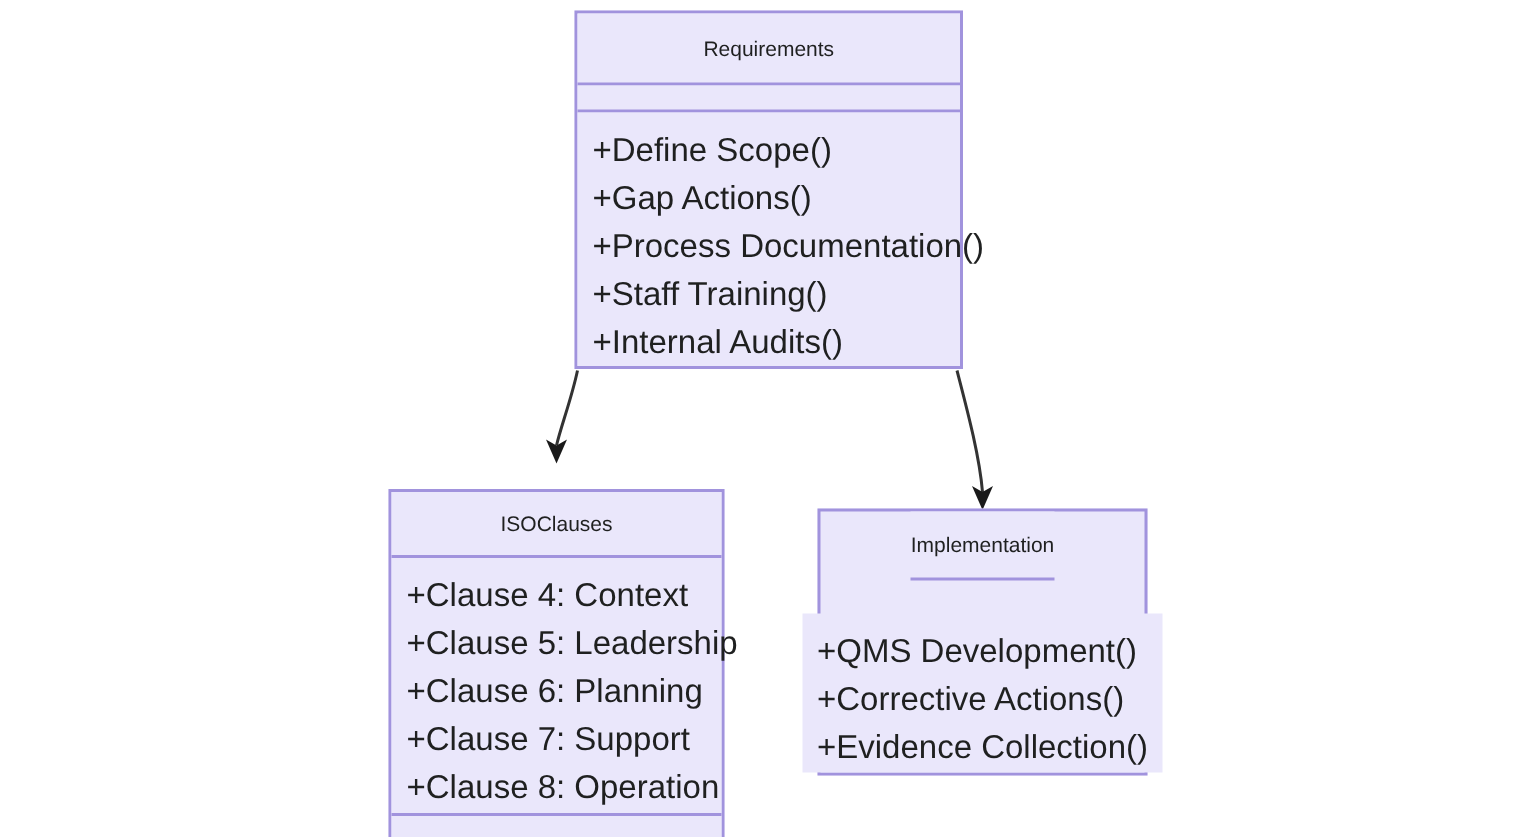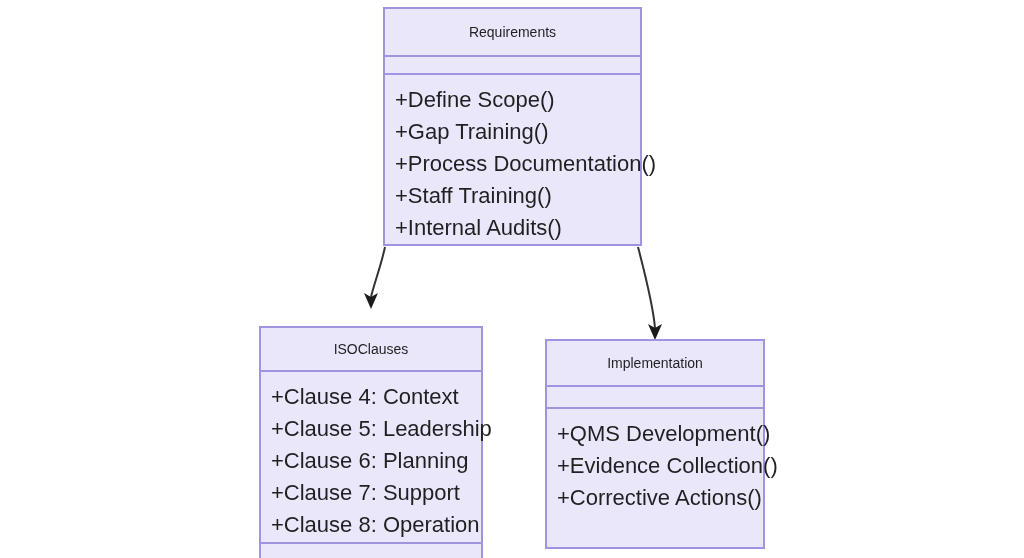--- a/index.html
+++ b/index.html
@@ -82,21 +82,22 @@
     height: 236px;
   }
   #class-isoclauses .uml-header { height: 44px; }
   #class-isoclauses .uml-members { height: 172px; border-bottom: 2px solid #a193dd; }
   #class-isoclauses .uml-compartment { height: 16px; }
 
   #class-implementation {
     left: 545px;
     top: 339px;
     width: 220px;
-    height: 210px;
+    height: 178px;
+    align-items: center;
   }
   #class-implementation .uml-header { height: 46px; }
   #class-implementation .uml-compartment { height: 22px; }
   #class-implementation .uml-members { height: 106px; }
 
   .edge-path {
     fill: none;
     stroke: #333333;
     stroke-width: 2;
   }
@@ -117,21 +118,21 @@
     <path class="edge-path" d="M 638 247 C 645 274 653 304 655 328"></path>
     <polygon class="edge-head" points="655,340 648,324 655,328 662,324"></polygon>
   </g>
 </svg>
 
 <div class="uml-class" id="class-requirements">
   <div class="uml-header">Requirements</div>
   <div class="uml-compartment"></div>
   <div class="uml-members last">
     <div class="uml-member">+Define Scope()</div>
-    <div class="uml-member">+Gap Training()</div>
+    <div class="uml-member">+Gap Actions()</div>
     <div class="uml-member">+Process Documentation()</div>
     <div class="uml-member">+Staff Training()</div>
     <div class="uml-member">+Internal Audits()</div>
   </div>
 </div>
 
 <div class="uml-class" id="class-isoclauses">
   <div class="uml-header">ISOClauses</div>
   <div class="uml-members">
     <div class="uml-member">+Clause 4: Context</div>
@@ -141,16 +142,16 @@
     <div class="uml-member">+Clause 8: Operation</div>
   </div>
   <div class="uml-compartment last"></div>
 </div>
 
 <div class="uml-class" id="class-implementation">
   <div class="uml-header">Implementation</div>
   <div class="uml-compartment"></div>
   <div class="uml-members last">
     <div class="uml-member">+QMS Development()</div>
+    <div class="uml-member">+Corrective Actions()</div>
     <div class="uml-member">+Evidence Collection()</div>
-    <div class="uml-member">+Corrective Actions()</div>
   </div>
 </div>
 
 </body></html>

